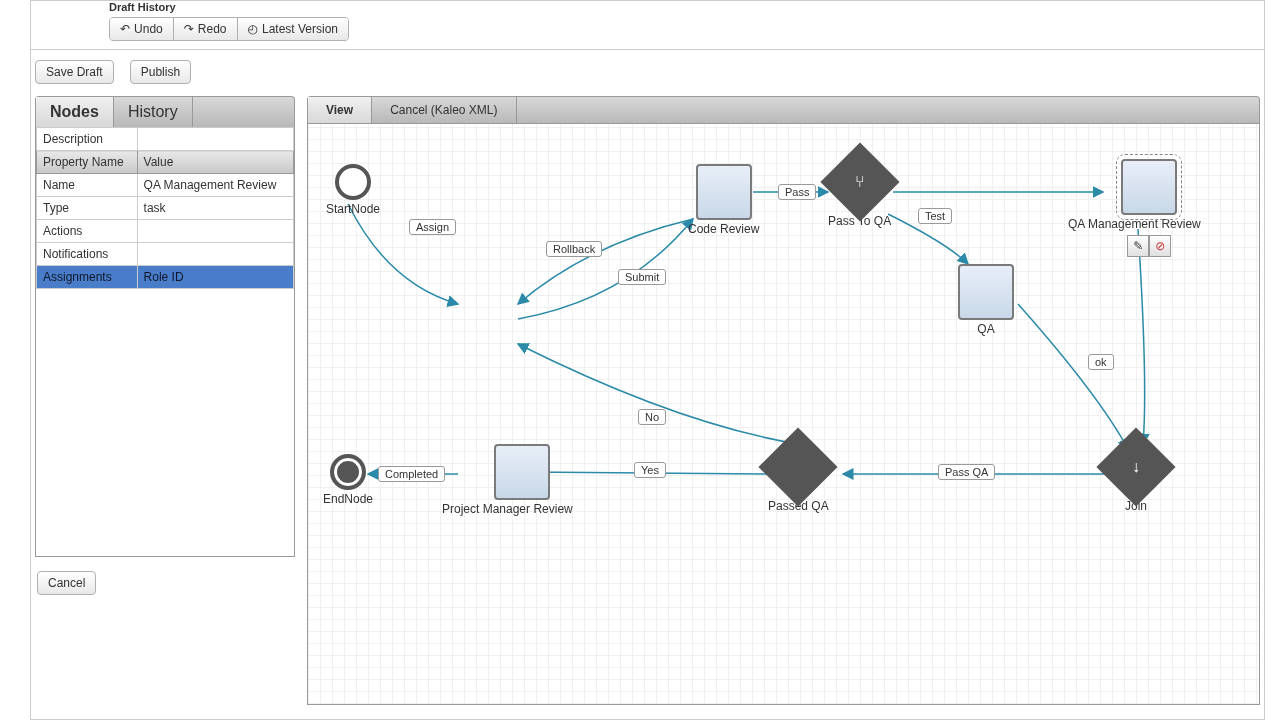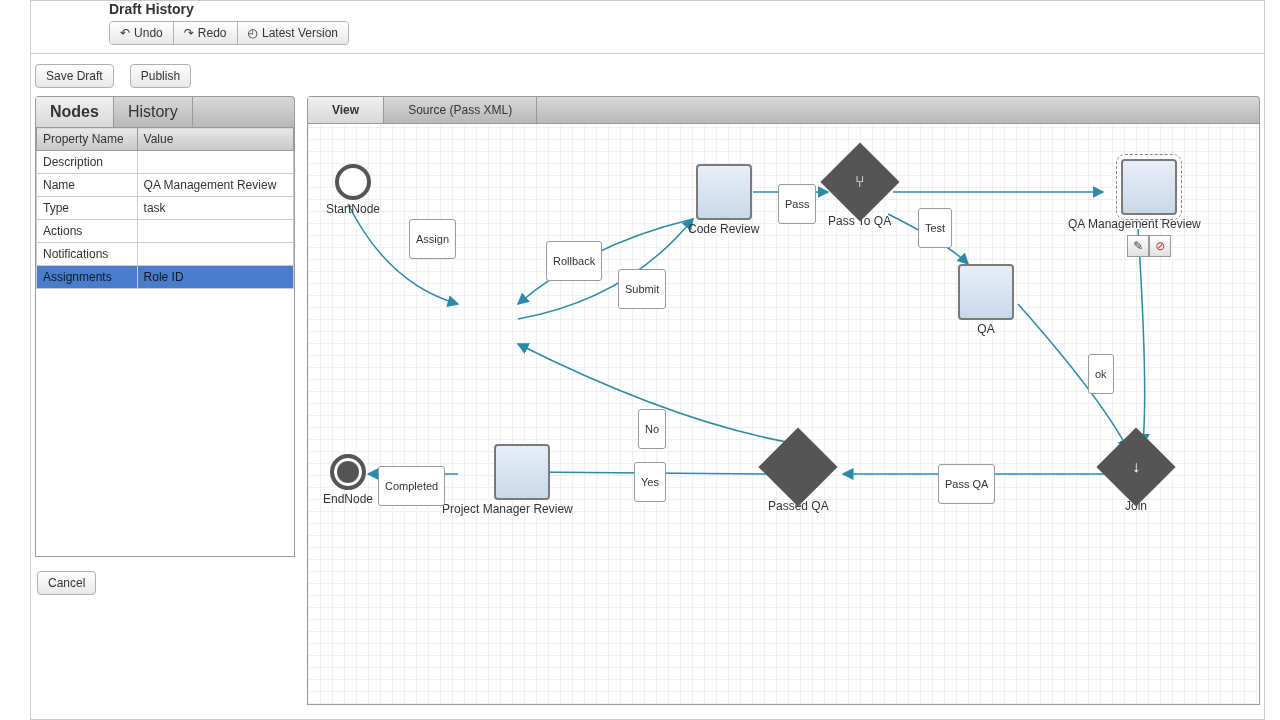--- a/index.html
+++ b/index.html
@@ -1,49 +1,49 @@
 <!DOCTYPE html>
 <html><head>
 <meta charset="utf-8">
 <style>
 * { box-sizing: border-box; margin: 0; padding: 0; }
 body { font-family: Arial, Helvetica, sans-serif; font-size: 12px; color: #333; background: #fff; width: 1280px; height: 720px; overflow: hidden; }
 .main-area { position: absolute; left: 30px; top: 0; right: 15px; bottom: 0; border: 1px solid #ccc; }
 .history-bar { padding: 0 0 8px 78px; border-bottom: 1px solid #ccc; }
-.history-title { font-weight: bold; font-size: 14px; color: #333; margin-bottom: 4px; }
+.history-title { font-weight: bold; font-size: 11px; color: #333; margin-bottom: 4px; }
 .btn-group { display: inline-flex; border: 1px solid #b0b0b0; border-radius: 4px; overflow: hidden; }
 .btn-group .btn { border-radius: 0; border: none; border-right: 1px solid #b0b0b0; }
 .btn-group .btn:last-child { border-right: none; }
 .btn { background: linear-gradient(#fff, #e8e8e8); border: 1px solid #b0b0b0; border-radius: 4px; padding: 4px 10px; font-size: 12px; cursor: pointer; display: inline-flex; align-items: center; gap: 4px; color: #333; }
 .btn-row { padding: 10px 0 10px 4px; display: flex; gap: 16px; }
 .workspace { display: flex; position: absolute; top: 95px; left: 4px; right: 4px; bottom: 4px; }
 .sidebar { width: 260px; display: flex; flex-direction: column; }
 .sidebar-tabs { display: flex; border: 1px solid #999; border-bottom: none; background: linear-gradient(#d8d8d8, #b8b8b8); border-radius: 4px 4px 0 0; }
 .sidebar-tab { padding: 6px 14px; font-size: 16px; cursor: pointer; border-right: 1px solid #999; }
 .sidebar-tab.active { background: linear-gradient(#f0f0f0, #d8d8d8); font-weight: bold; }
 .props-table { border: 1px solid #999; border-collapse: collapse; width: 100%; }
 .props-table th { background: linear-gradient(#e8e8e8, #c8c8c8); border: 1px solid #999; padding: 4px 6px; text-align: left; font-weight: normal; }
 .props-table td { border: 1px solid #ccc; padding: 4px 6px; vertical-align: top; }
 .props-table tr.selected td { background: #4a7dc9; color: #0f172a; }
 .props-body { border: 1px solid #999; border-top: none; flex: 0 0 430px; background: #fff; overflow: hidden; }
 .cancel-row { padding: 14px 0 0 2px; }
 .canvas-area { flex: 1; margin-left: 12px; position: relative; }
 .canvas-tabs { display: flex; border: 1px solid #999; border-bottom: none; background: linear-gradient(#d8d8d8, #b8b8b8); border-radius: 4px 4px 0 0; }
-.canvas-tab { padding: 6px 24px; font-size: 12px; cursor: pointer; border-right: 1px solid #999; }
+.canvas-tab { padding: 6px 18px; font-size: 12px; cursor: pointer; border-right: 1px solid #999; }
 .canvas-tab.active { background: linear-gradient(#f0f0f0, #d8d8d8); font-weight: bold; }
 .canvas { position: relative; border: 1px solid #999; height: 582px; background-color: #fff; background-image: repeating-linear-gradient(0deg, #f0f0f0 0, #f0f0f0 1px, transparent 1px, transparent 12px), repeating-linear-gradient(90deg, #f0f0f0 0, #f0f0f0 1px, transparent 1px, transparent 12px); }
 .node { position: absolute; text-align: center; }
 .node-label { font-size: 12px; color: #333; margin-top: 2px; white-space: nowrap; }
 .task-box { width: 56px; height: 56px; background: linear-gradient(#e8eef8, #c8d8e8); border: 2px solid #7a7a7a; border-radius: 4px; margin: 0 auto; }
 .task-box.selected { outline: 1px dashed #888; outline-offset: 4px; }
 .circle-node { width: 36px; height: 36px; border: 4px solid #555; border-radius: 50%; background: #fff; margin: 0 auto; }
 .circle-node.end { box-shadow: 0 0 0 3px #fff inset, 0 0 0 20px #555 inset; }
 .diamond { width: 56px; height: 56px; background: #555; transform: rotate(45deg); margin: 10px auto; display: flex; align-items: center; justify-content: center; }
 .diamond-inner { transform: rotate(-45deg); color: #fff; font-size: 16px; }
-.edge-label { position: absolute; background: #fff; border: 1px solid #999; border-radius: 3px; padding: 13px 6px; font-size: 11px; z-index: 2; text-align: center; }
+.edge-label { position: absolute; background: #fff; border: 1px solid #999; border-radius: 3px; padding: 1px 6px; font-size: 11px; z-index: 2; text-align: center; }
 .node-tools { display: flex; gap: 0; justify-content: center; margin-top: 4px; }
 .tool-btn { width: 22px; height: 22px; border: 1px solid #999; background: linear-gradient(#fff,#e0e0e0); display: flex; align-items: center; justify-content: center; cursor: pointer; }
 svg.edges { position: absolute; top: 0; left: 0; width: 100%; height: 100%; pointer-events: none; }
 </style>
 </head>
 <body>
 
 <div class="main-area">
   <div class="history-bar">
     <div class="history-title">Draft History</div>
@@ -71,28 +71,28 @@
   <div class="workspace">
     <div class="sidebar">
       <div class="sidebar-tabs">
         <div class="sidebar-tab active">Nodes</div>
         <div class="sidebar-tab">History</div>
       </div>
       <div class="props-body">
         <table class="props-table">
           <tbody>
               <tr>
+                <td>Description</td>
+                <td></td>
+              </tr>
+          <tr>
             <th>Property Name</th>
             <th>Value</th>
           </tr>
           <tr>
-                <td>Description</td>
-                <td></td>
-              </tr>
-          <tr>
                 <td>Name</td>
                 <td>QA Management Review</td>
               </tr>
           <tr>
                 <td>Type</td>
                 <td>task</td>
               </tr>
           <tr>
                 <td>Actions</td>
                 <td></td>
@@ -109,21 +109,21 @@
           </table>
       </div>
       <div class="cancel-row">
         <button class="btn">Cancel</button>
       </div>
     </div>
 
     <div class="canvas-area">
       <div class="canvas-tabs">
         <div class="canvas-tab active">View</div>
-        <div class="canvas-tab">Source (Pass XML)</div>
+        <div class="canvas-tab">Cancel (Kaleo XML)</div>
       </div>
       <div class="canvas">
 
         <svg class="edges">
           <defs>
             <marker id="arrow" markerWidth="8" markerHeight="8" refX="7" refY="4" orient="auto">
               <path d="M0,0 L8,4 L0,8 Z" fill="#2a8aa8"></path>
             </marker>
           </defs>
 

